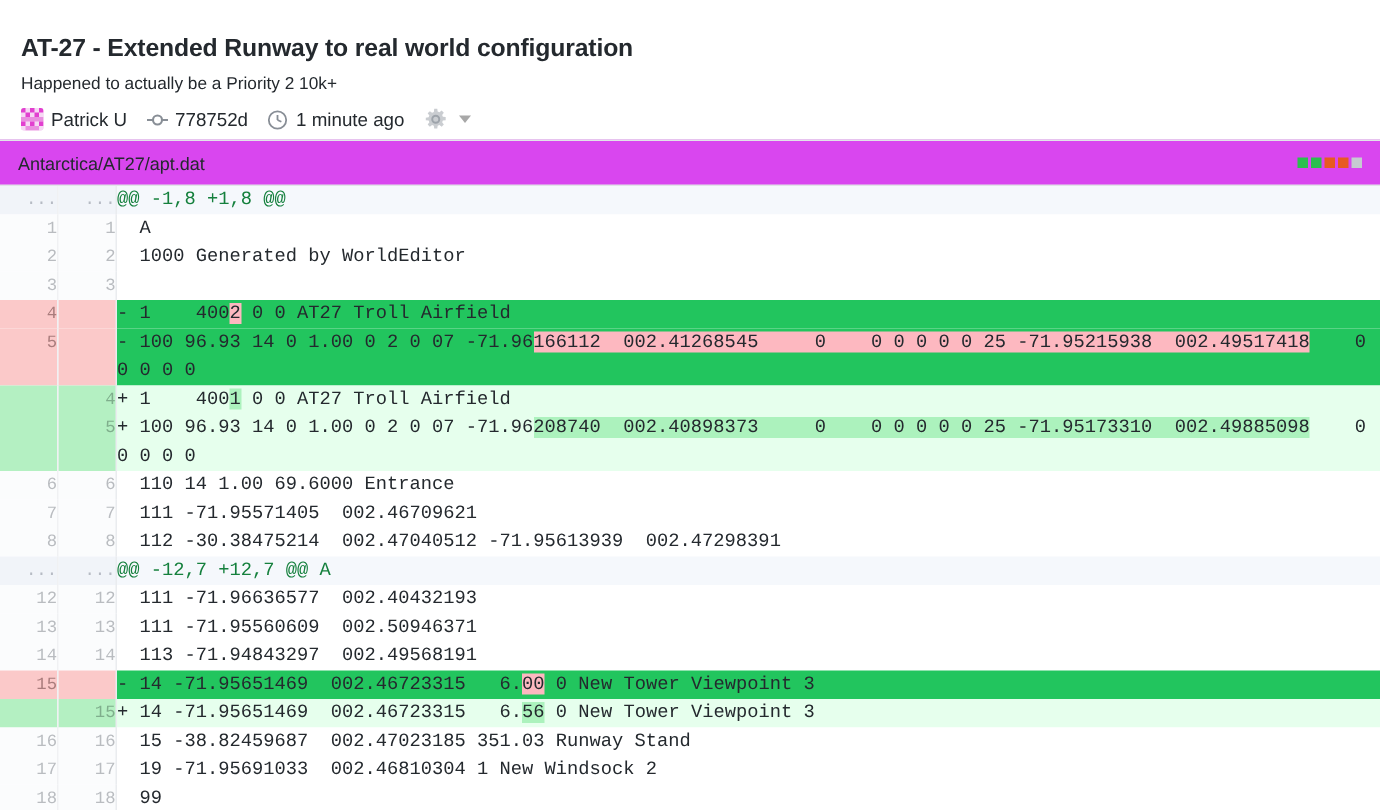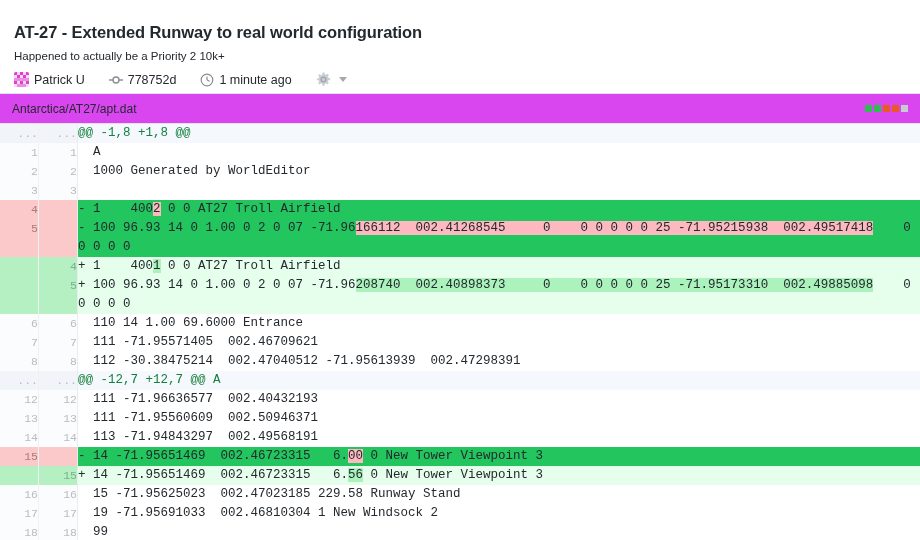--- a/index.html
+++ b/index.html
@@ -9,21 +9,21 @@
     font-family:"Liberation Sans", sans-serif;
     color:#24292e;
     overflow:hidden;
   }
   .commit-header{padding:10px 14px 6px 14px;}
   .commit-title{
     font-size:16.5px;font-weight:bold;color:#24292e;
     letter-spacing:-0.1px;line-height:1.3;margin:12px 0 6px 0;
   }
   .commit-desc{font-size:11.5px;color:#24292e;margin:0 0 8px 0;line-height:1.3;}
-  .commit-meta{display:flex;align-items:center;gap:17px;font-size:12px;color:#24292e;}
+  .commit-meta{display:flex;align-items:center;gap:6px;font-size:12px;color:#24292e;}
   .meta-group{display:flex;align-items:center;gap:5px;margin-right:7px;}
   .avatar{
     width:15px;height:15px;display:block;border-radius:2px;
     background:#f3c6ef;flex:none;
   }
   .author-name{font-size:12.5px;color:#24292e;}
   .commit-sha{font-size:12.5px;color:#24292e;}
   .time-ago{font-size:12.5px;color:#24292e;}
   .icon{display:inline-block;vertical-align:middle;flex:none;}
   .caret{
@@ -219,21 +219,21 @@
         <td class="code"><span class="marker">- </span>14 -71.95651469  002.46723315   6.<span class="wdel">00</span> 0 New Tower Viewpoint 3</td>
       </tr>
       <tr class="add">
         <td class="ln first"></td>
         <td class="ln second">15</td>
         <td class="code"><span class="marker">+ </span>14 -71.95651469  002.46723315   6.<span class="wadd">56</span> 0 New Tower Viewpoint 3</td>
       </tr>
       <tr class="ctx">
         <td class="ln first">16</td>
         <td class="ln second">16</td>
-        <td class="code">  15 -71.95625023  002.47023185 229.58 Runway Stand</td>
+        <td class="code">  15 -38.82459687  002.47023185 351.03 Runway Stand</td>
       </tr>
       <tr class="ctx">
         <td class="ln first">17</td>
         <td class="ln second">17</td>
         <td class="code">  19 -71.95691033  002.46810304 1 New Windsock 2</td>
       </tr>
       <tr class="ctx">
         <td class="ln first">18</td>
         <td class="ln second">18</td>
         <td class="code">  99</td>

